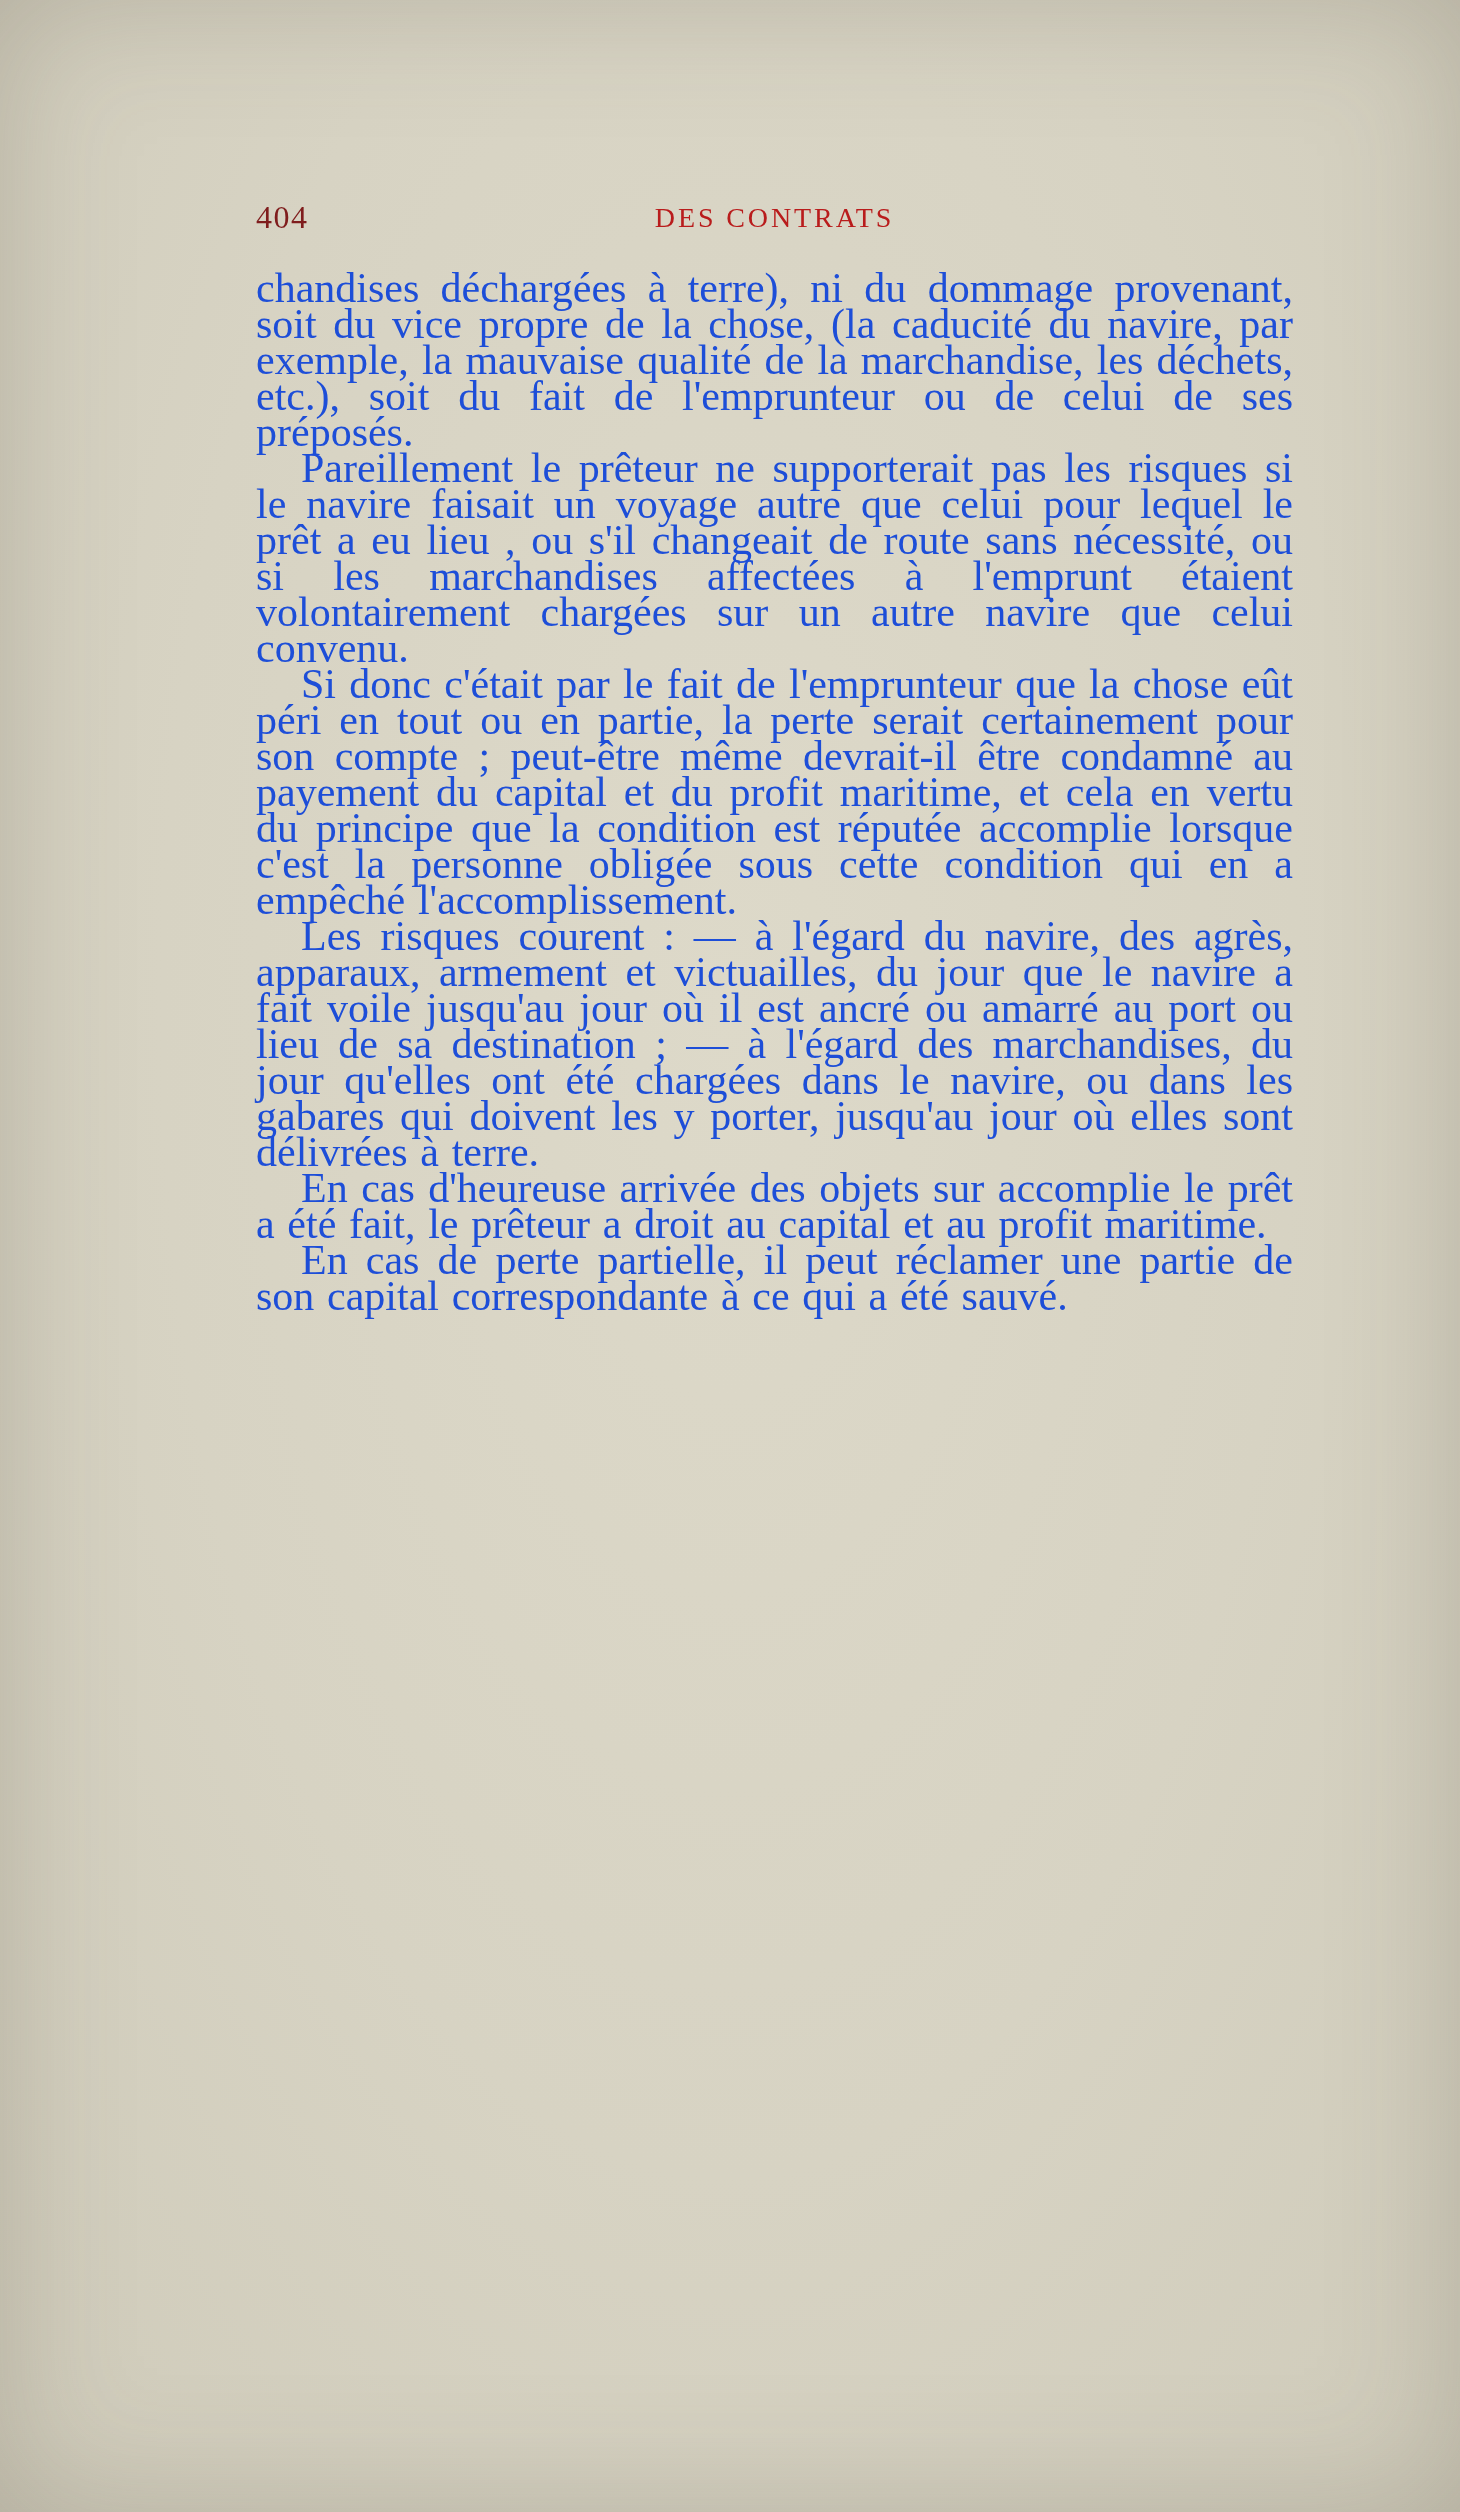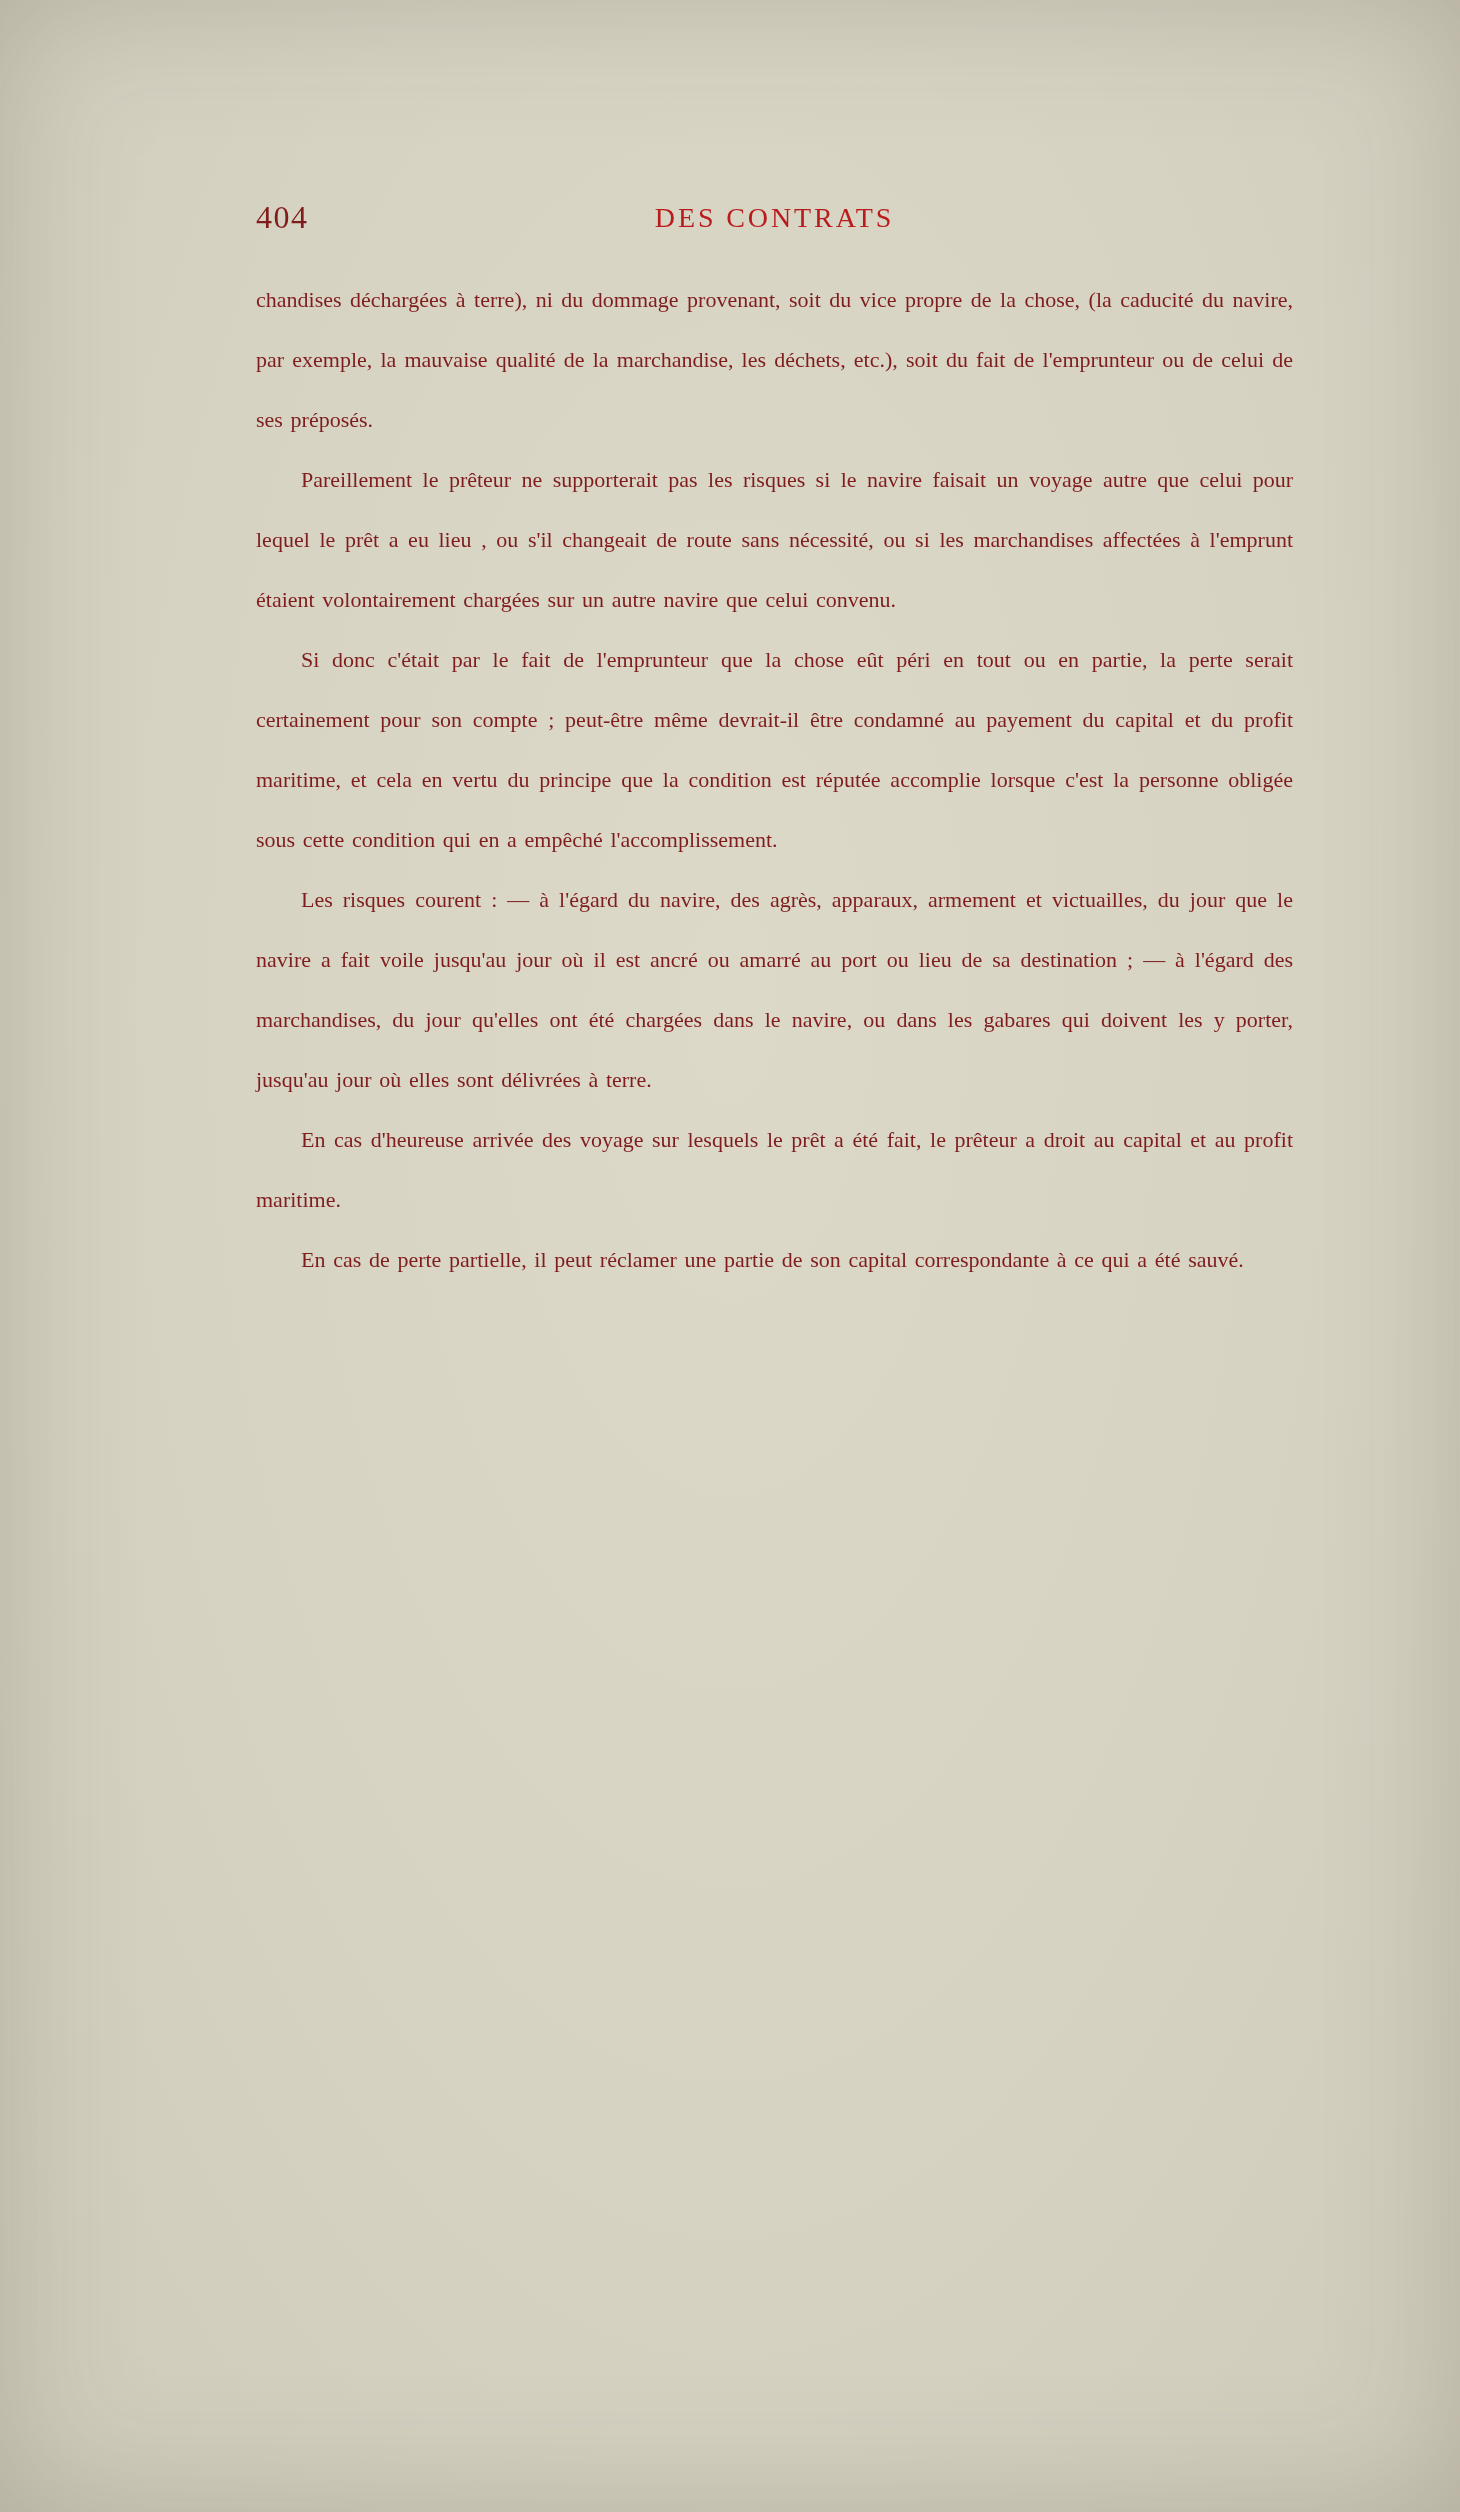--- a/index.html
+++ b/index.html
@@ -45,24 +45,24 @@
     position: absolute;
     left: 0;
     right: 0;
     top: 2.9px;
     text-align: center;
     font-size: 28px;
     letter-spacing: 2.9px;
     color: #b91c1c;
   }
   .body-text {
-    font-size: 22px;
-    line-height: 60px;
+    font-size: 42px;
+    line-height: 36px;
     text-align: justify;
-    color: #7f1d1d;
+    color: #1d4ed8;
   }
   .body-text p {
     margin: 0;
     text-indent: 45px;
     word-spacing: 2.2px;
   }
   .body-text p.no-indent {
     text-indent: 0;
   }
 </style>
@@ -76,18 +76,18 @@
   <div class="running-head">
     <span class="page-number">404</span>
     <span class="header-title">DES CONTRATS</span>
   </div>
 
   <div class="body-text">
     <p class="no-indent">chandises déchargées à terre), ni du dommage provenant, soit du vice propre de la chose, (la caducité du navire, par exemple, la mauvaise qualité de la marchandise, les déchets, etc.), soit du fait de l'emprunteur ou de celui de ses préposés.</p>
     <p>Pareillement le prêteur ne supporterait pas les risques si le navire faisait un voyage autre que celui pour lequel le prêt a eu lieu , ou s'il changeait de route sans nécessité, ou si les marchandises affectées à l'emprunt étaient volontairement chargées sur un autre navire que celui convenu.</p>
     <p>Si donc c'était par le fait de l'emprunteur que la chose eût péri en tout ou en partie, la perte serait certainement pour son compte ; peut-être même devrait-il être condamné au payement du capital et du profit maritime, et cela en vertu du principe que la condition est réputée accomplie lorsque c'est la personne obligée sous cette condition qui en a empêché l'accomplissement.</p>
     <p>Les risques courent : — à l'égard du navire, des agrès, apparaux, armement et victuailles, du jour que le navire a fait voile jusqu'au jour où il est ancré ou amarré au port ou lieu de sa destination ; — à l'égard des marchandises, du jour qu'elles ont été chargées dans le navire, ou dans les gabares qui doivent les y porter, jusqu'au jour où elles sont délivrées à terre.</p>
-    <p>En cas d'heureuse arrivée des voyage sur lesquels le prêt a été fait, le prêteur a droit au capital et au profit maritime.</p>
+    <p>En cas d'heureuse arrivée des objets sur accomplie le prêt a été fait, le prêteur a droit au capital et au profit maritime.</p>
     <p>En cas de perte partielle, il peut réclamer une partie de son capital correspondante à ce qui a été sauvé.</p>
   </div>
 
 </div>
 
 
 </body></html>

